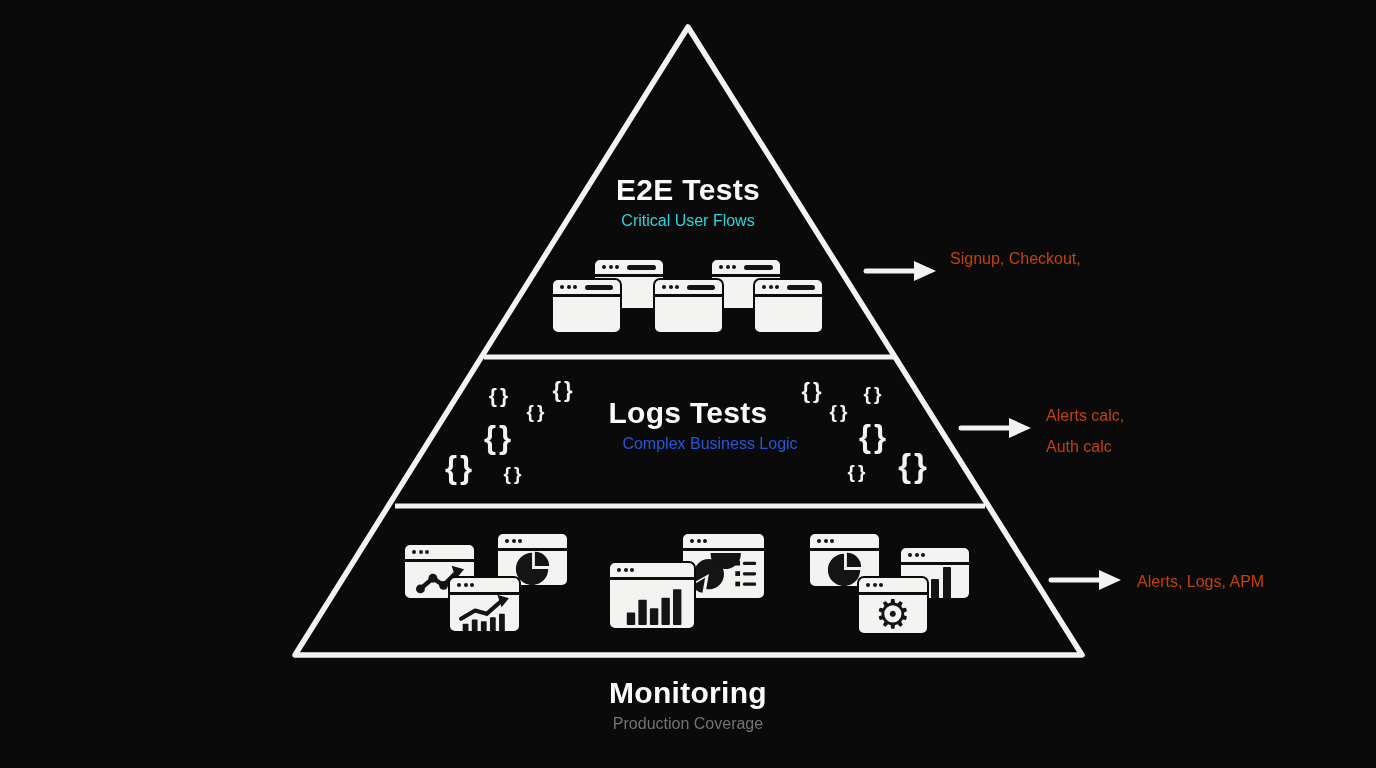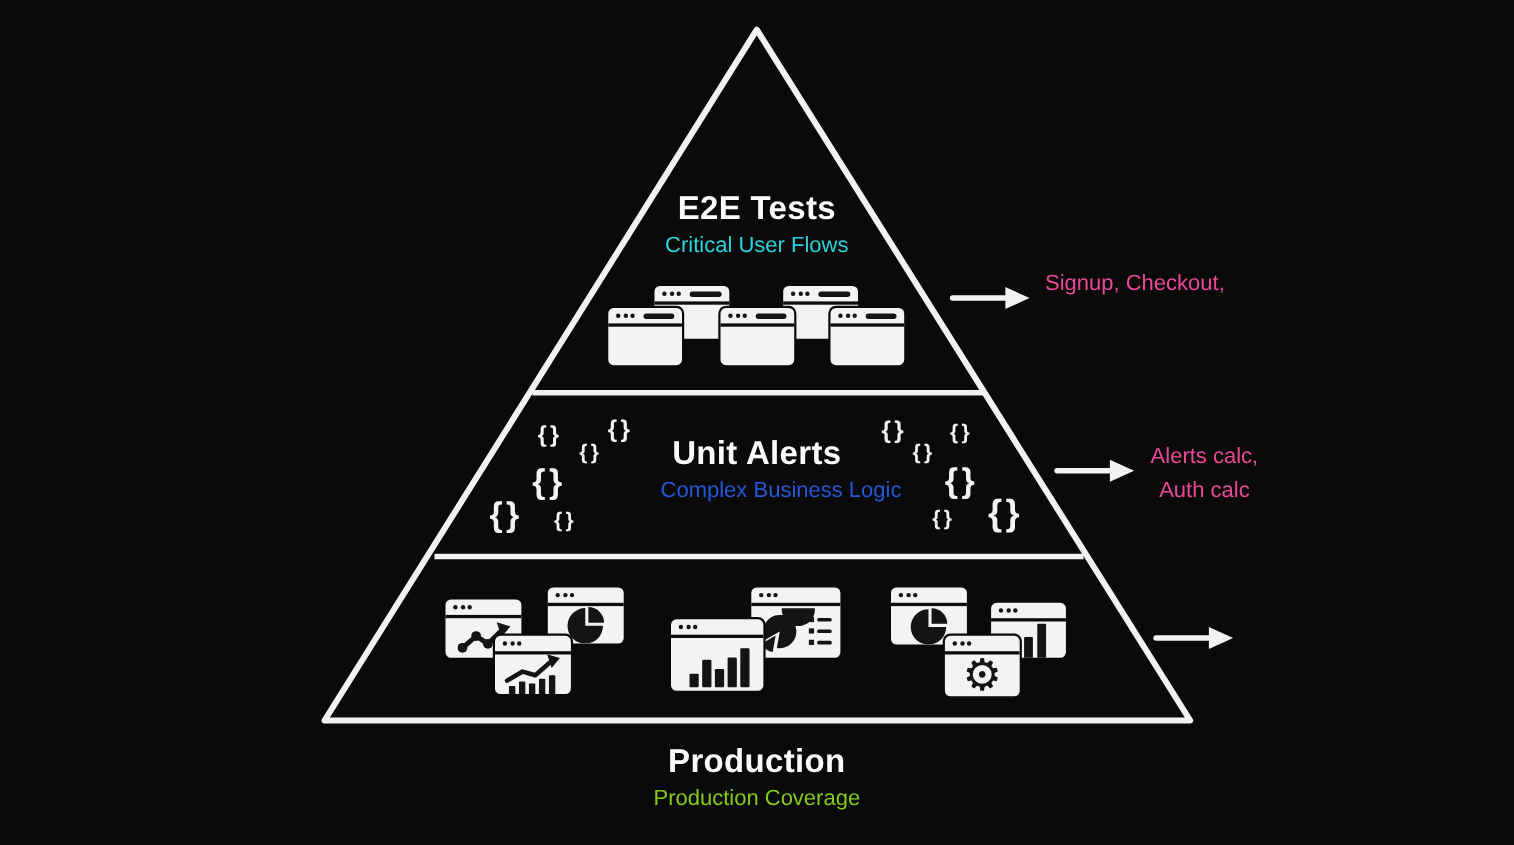--- a/index.html
+++ b/index.html
@@ -8,24 +8,24 @@
     background:#0a0a0a;
     font-family:"Liberation Sans","DejaVu Sans",sans-serif;
     overflow:hidden; position:relative;
   }
   .canvas { position:absolute; inset:0; width:1376px; height:768px; }
   svg.overlay { position:absolute; left:0; top:0; }
 
   
   .tier-label { position:absolute; left:488px; width:400px; text-align:center; }
   .tier-title { font-size:30px; font-weight:700; color:#fafafa; letter-spacing:.3px; }
-  .tier-sub   { font-size:20px; font-weight:500; margin-top:5px; }
-
-  
-  .annotation { position:absolute; color:#ec4899; font-size:20px; line-height:31px; font-weight:400;text-align:center; }
+  .tier-sub   { font-size:16px; font-weight:500; margin-top:5px; }
+
+  
+  .annotation { position:absolute; color:#c2410c; font-size:16px; line-height:31px; font-weight:400; }
 
   
   .brace {
     position:absolute; transform:translate(-50%,-50%);
     color:#f3f3f3; font-weight:600; letter-spacing:3px;
     font-family:"Liberation Sans","DejaVu Sans",sans-serif;
   }
 
   
   .window {
@@ -116,21 +116,21 @@
         <span class="pill"></span>
       </div>
     <div class="winbody"></div>
   </div>
 
   <div class="annotation" style="left:950px;top:243px">
     <div>Signup, Checkout,</div>
   </div>
 
   <div class="tier-label" style="top:396px">
-    <div class="tier-title">Unit Alerts</div>
+    <div class="tier-title">Logs Tests</div>
     <div class="tier-sub" style="color: rgb(36, 87, 218); padding-left: 44px;">Complex Business Logic</div>
   </div>
 
   <span class="brace" style="left:500px;top:396px;font-size:21px">{}</span>
   <span class="brace" style="left:564px;top:390px;font-size:22px">{}</span>
   <span class="brace" style="left:537px;top:412px;font-size:19px">{}</span>
   <span class="brace" style="left:499px;top:438px;font-size:31px">{}</span>
   <span class="brace" style="left:460px;top:468px;font-size:31px">{}</span>
   <span class="brace" style="left:514px;top:474px;font-size:19px">{}</span>
   <span class="brace" style="left:813px;top:391px;font-size:22px">{}</span>
@@ -261,19 +261,22 @@
     <div class="titlebar">
         <span class="dot"></span>
         <span class="dot"></span>
         <span class="dot"></span>
       </div>
     <div class="winbody">
       <span class="gear-glyph">⚙</span>
     </div>
   </div>
 
+  <div class="annotation" style="left:1137px;top:566px">
+    <div>Alerts, Logs, APM</div>
+  </div>
 
   <div class="tier-label" style="top:676px">
-    <div class="tier-title">Production</div>
-    <div class="tier-sub" style="color: #84cc16;">Production Coverage</div>
+    <div class="tier-title">Monitoring</div>
+    <div class="tier-sub" style="color: #737373;">Production Coverage</div>
   </div>
 
 </div>
 
 </body></html>

